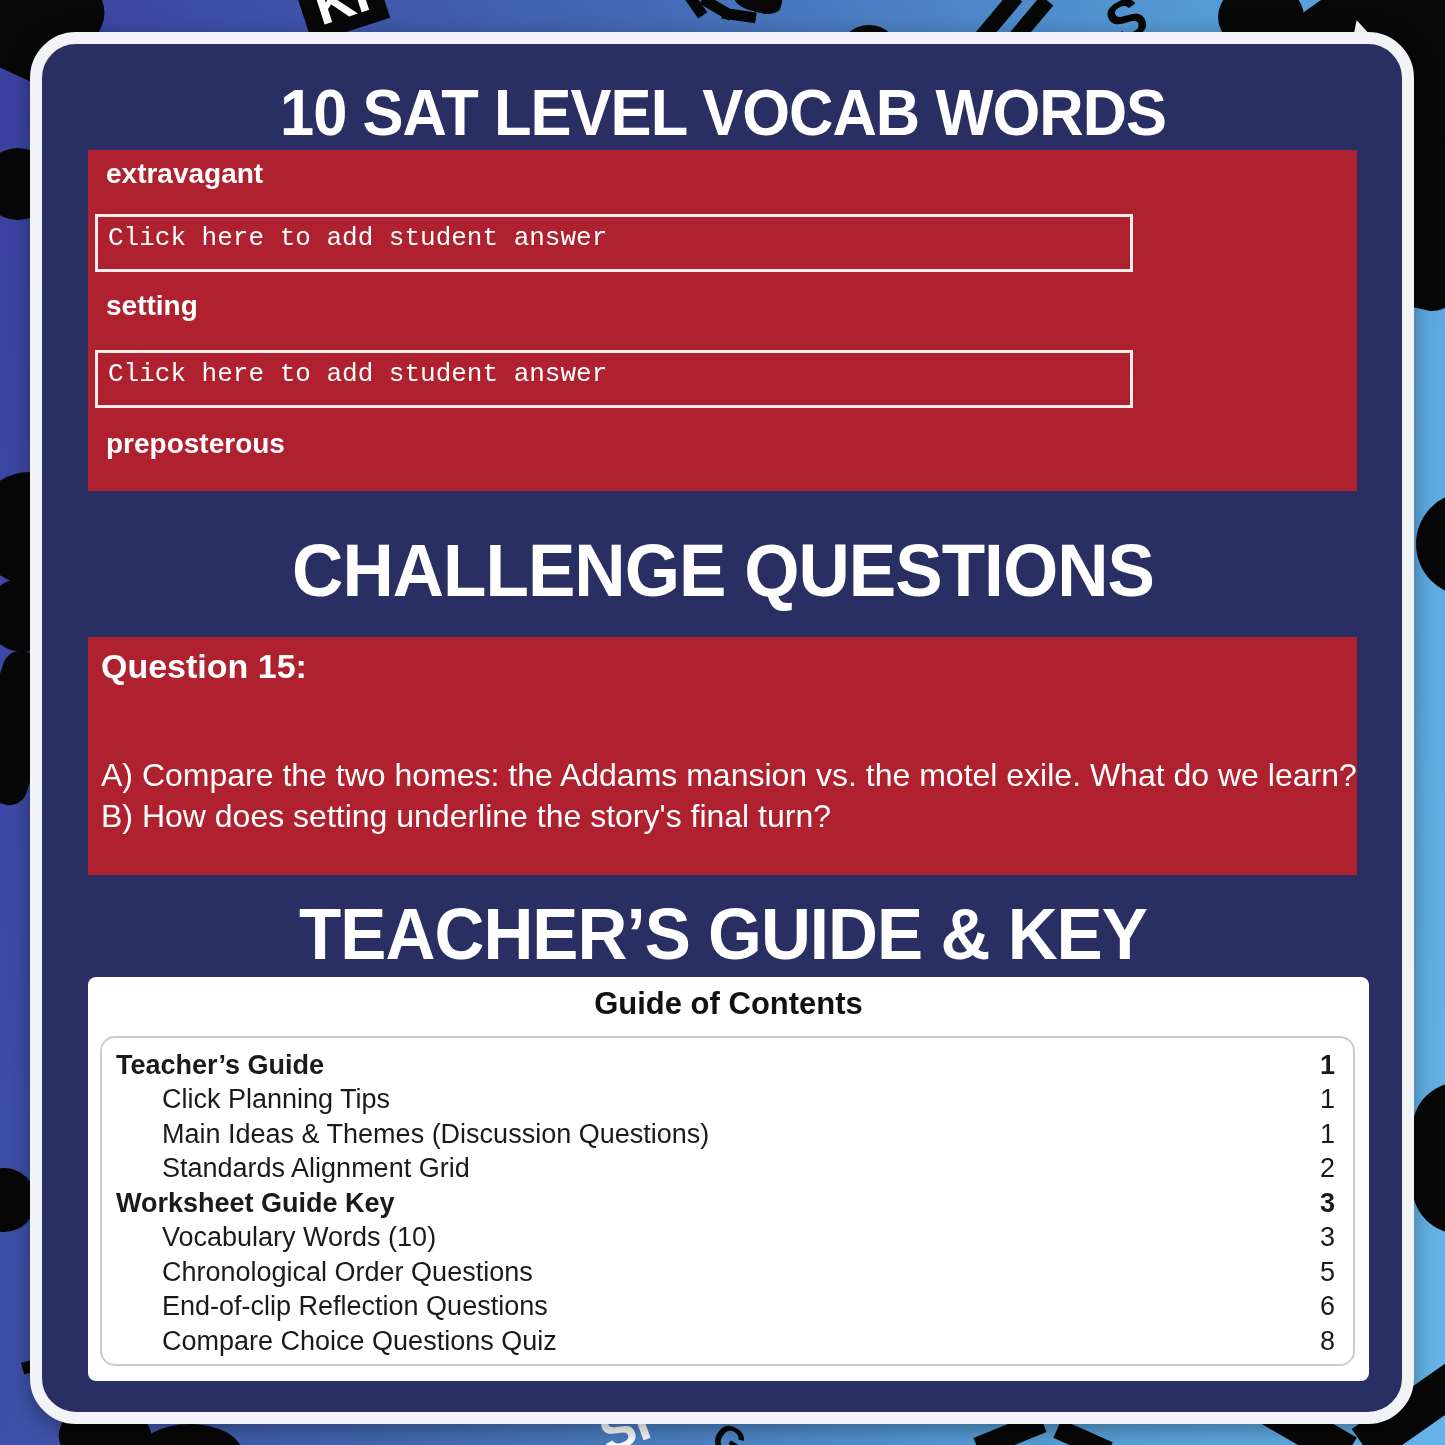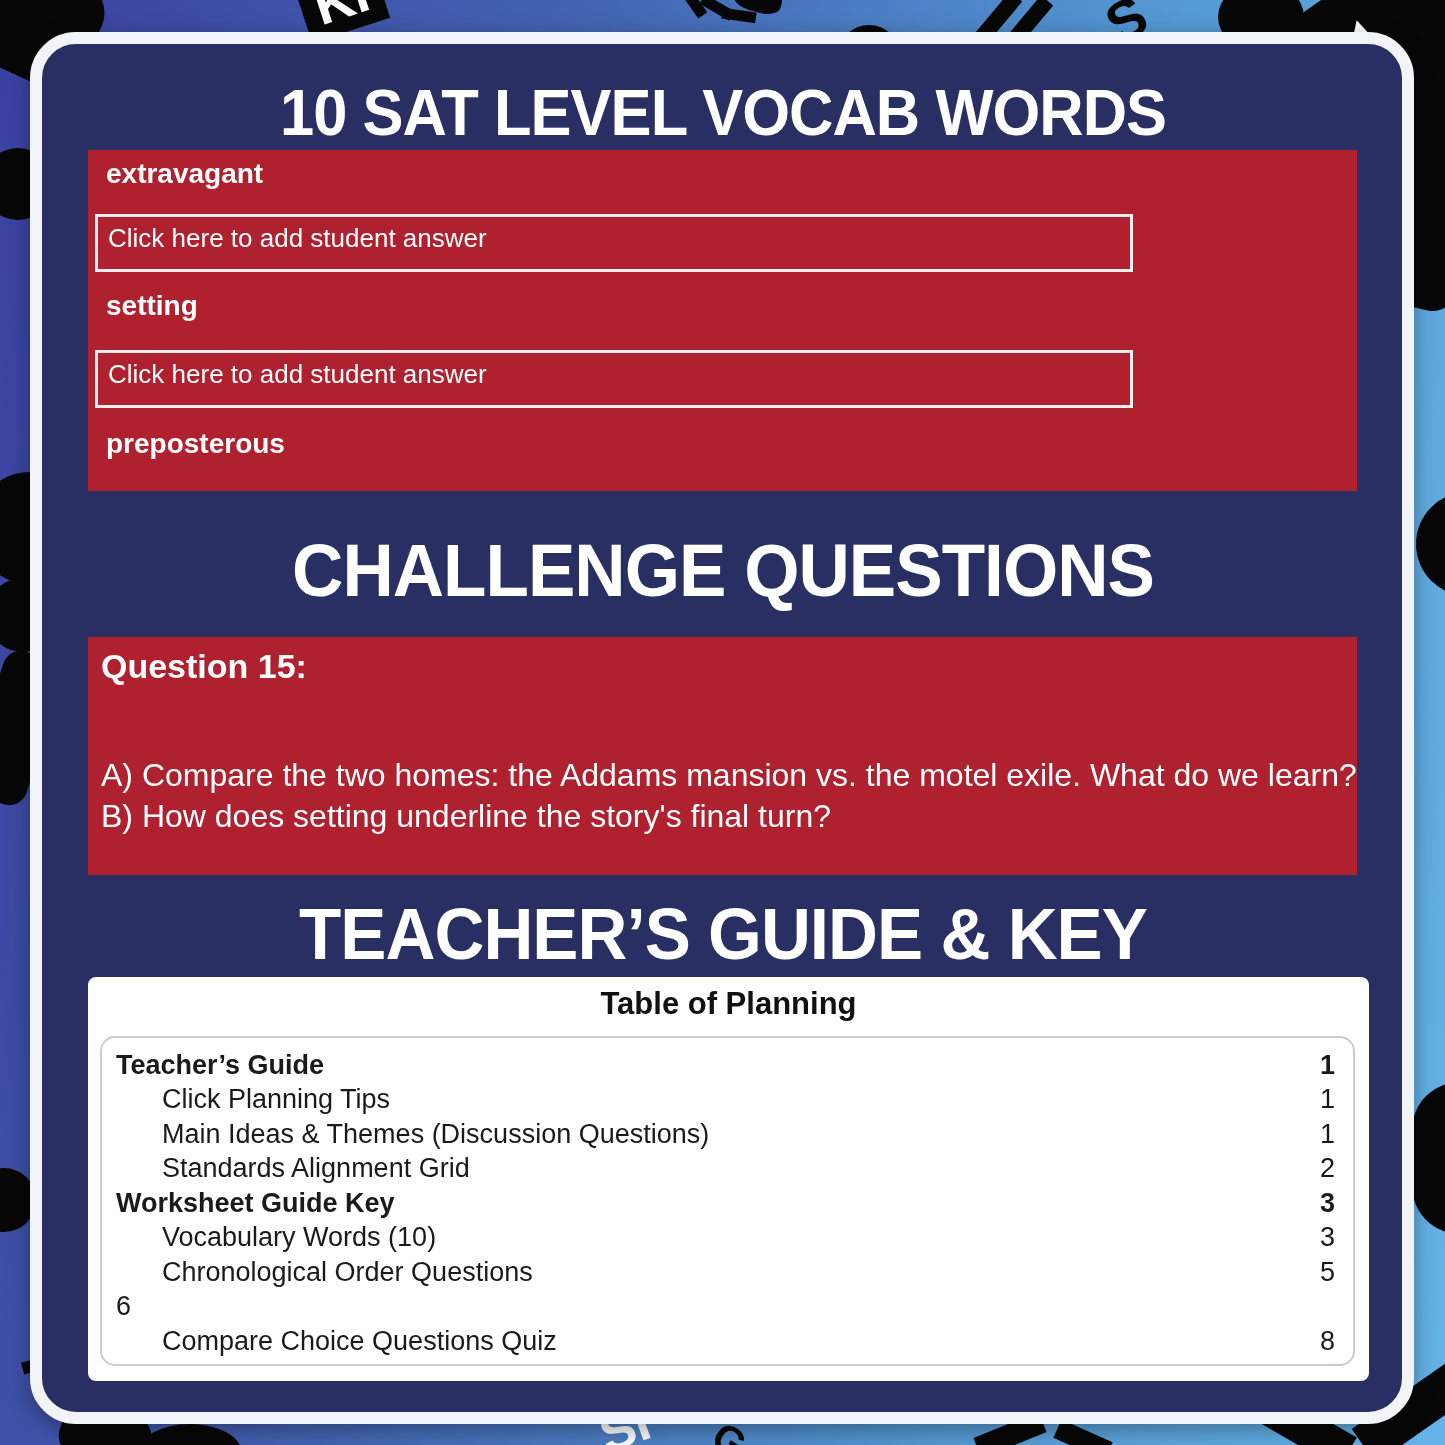--- a/index.html
+++ b/index.html
@@ -32,21 +32,21 @@
   }
   #title-vocab{top:76px;font-size:64px;}
   #title-challenge{top:528px;font-size:74px;}
   #title-teacher{top:893px;font-size:72px;}
   
   .red-block{position:absolute;left:88px;width:1269px;background:#b0212f;}
   #vocab-block{top:150px;height:341px;}
   .vocab-word{position:absolute;left:18px;color:#ffffff;font-weight:700;font-size:28px;}
   .answer-box{
     position:absolute;left:7px;width:1038px;height:58px;box-sizing:border-box;
-    border:3px solid rgba(255,255,255,.92);cursor:pointer;
+    border:3px solid rgba(255,255,255,.92);cursor:pointer;font-family:Liberation Mono, monospace;
   }
   .answer-box span{position:absolute;left:10px;top:6px;color:#ffffff;font-size:26px;font-weight:500;}
   
   #challenge-block{top:637px;height:238px;}
   .q-label{position:absolute;left:13px;top:10px;color:#ffffff;font-weight:700;font-size:34px;}
   .q-lines{position:absolute;left:13px;top:118px;color:#ffffff;font-size:32px;line-height:41px;}
   
   .white-panel{
     position:absolute;left:88px;top:977px;width:1281px;height:404px;box-sizing:border-box;
     background:#ffffff;border-radius:8px;
@@ -129,21 +129,21 @@
     <div class="q-label">Question 15:</div>
     <div class="q-lines">
       <div>A) Compare the two homes: the Addams mansion vs. the motel exile. What do we learn?</div>
       <div>B) How does setting underline the story's final turn?</div>
     </div>
   </div>
 
   <div class="big-title" id="title-teacher">TEACHER’S GUIDE &amp; KEY</div>
 
   <div class="white-panel">
-    <div class="toc-heading">Table of Planning</div>
+    <div class="toc-heading">Guide of Contents</div>
     <div class="toc-box" id="toc-rows">
         <div class="toc-row bold">
           <span class="lbl">Teacher’s Guide</span>
           <span class="pg">1</span>
         </div>
         <div class="toc-row indent">
           <span class="lbl">Click Planning Tips</span>
           <span class="pg">1</span>
         </div>
         <div class="toc-row indent">
@@ -160,20 +160,21 @@
         </div>
         <div class="toc-row indent">
           <span class="lbl">Vocabulary Words (10)</span>
           <span class="pg">3</span>
         </div>
         <div class="toc-row indent">
           <span class="lbl">Chronological Order Questions</span>
           <span class="pg">5</span>
         </div>
         <div class="toc-row indent">
+          <span class="lbl">End-of-clip Reflection Questions</span>
           <span class="pg">6</span>
         </div>
         <div class="toc-row indent">
           <span class="lbl">Compare Choice Questions Quiz</span>
           <span class="pg">8</span>
         </div>
       </div>
   </div>
 
 </div>

